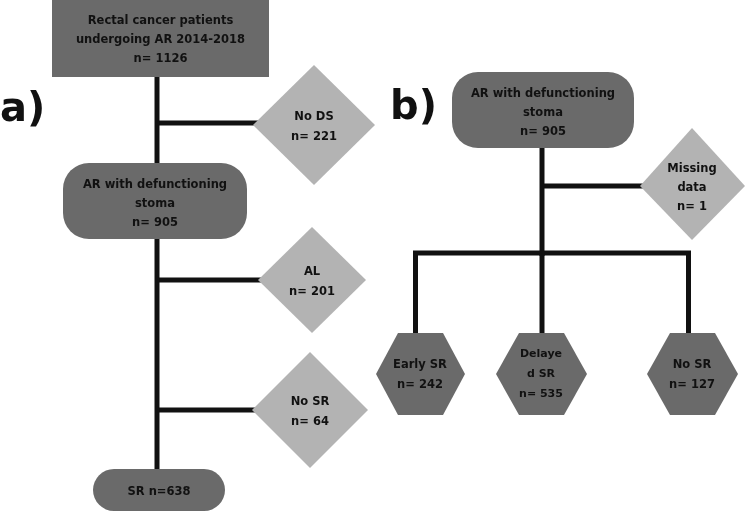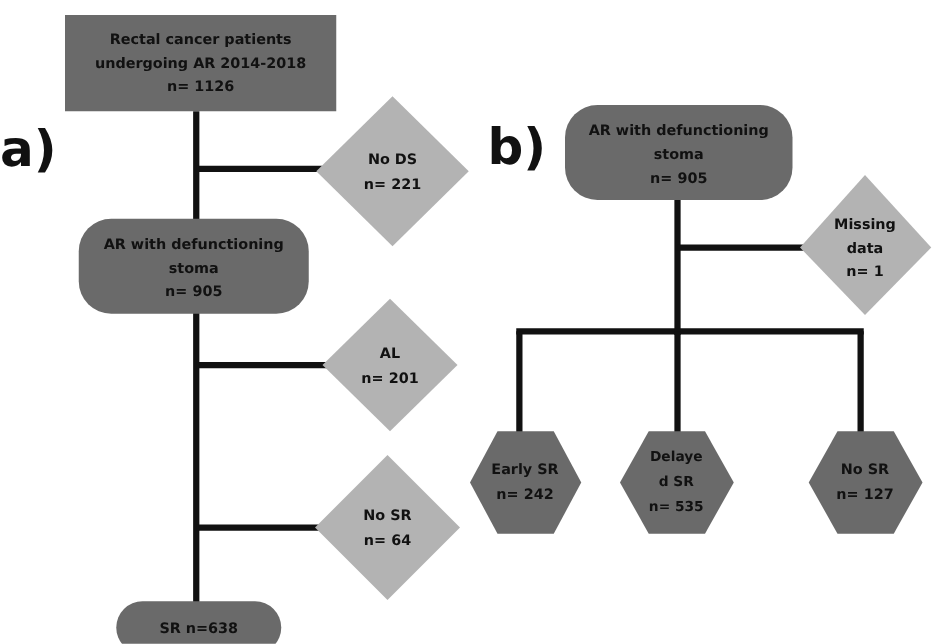--- a/index.html
+++ b/index.html
@@ -10,21 +10,21 @@
   body {
     width: 749px;
     height: 515px;
     position: relative;
     overflow: hidden;
     font-family: "DejaVu Sans", "Liberation Sans", sans-serif;
   }
   #flow-root {
     position: absolute;
     left: 0;
-    top: 12px;
+    top: 0;
     width: 749px;
     height: 364px;
   }
   svg.flow-svg {
     display: block;
     width: 749px;
     height: 515px;
   }
   .node-shape {
     stroke: none;

